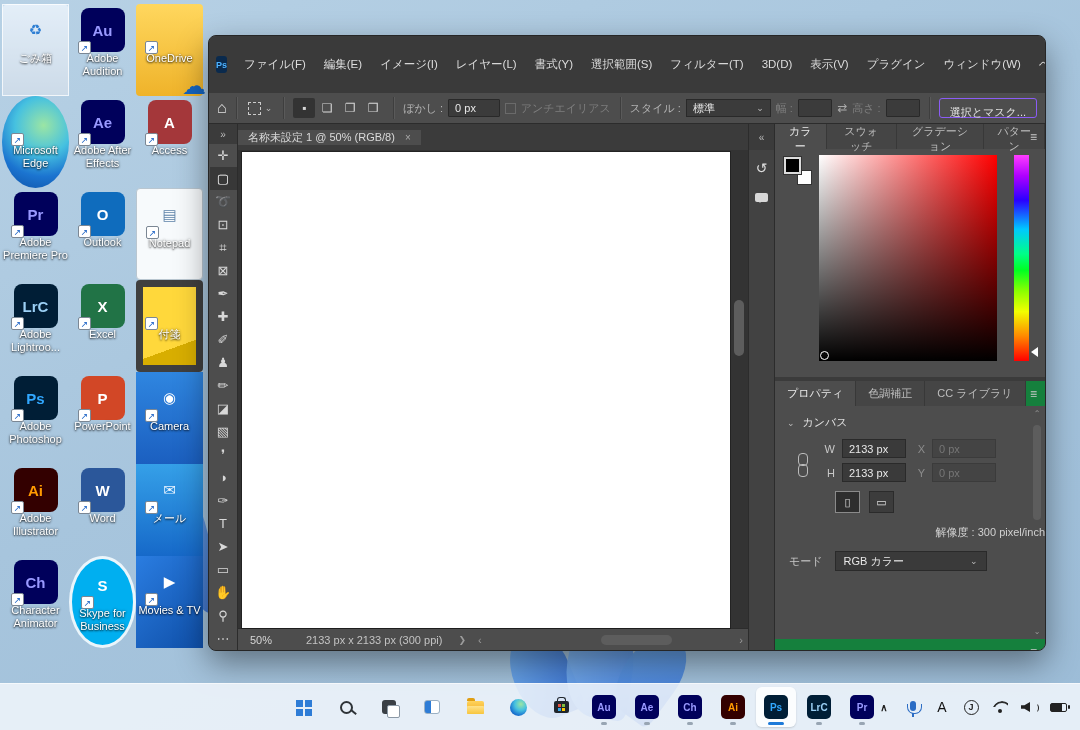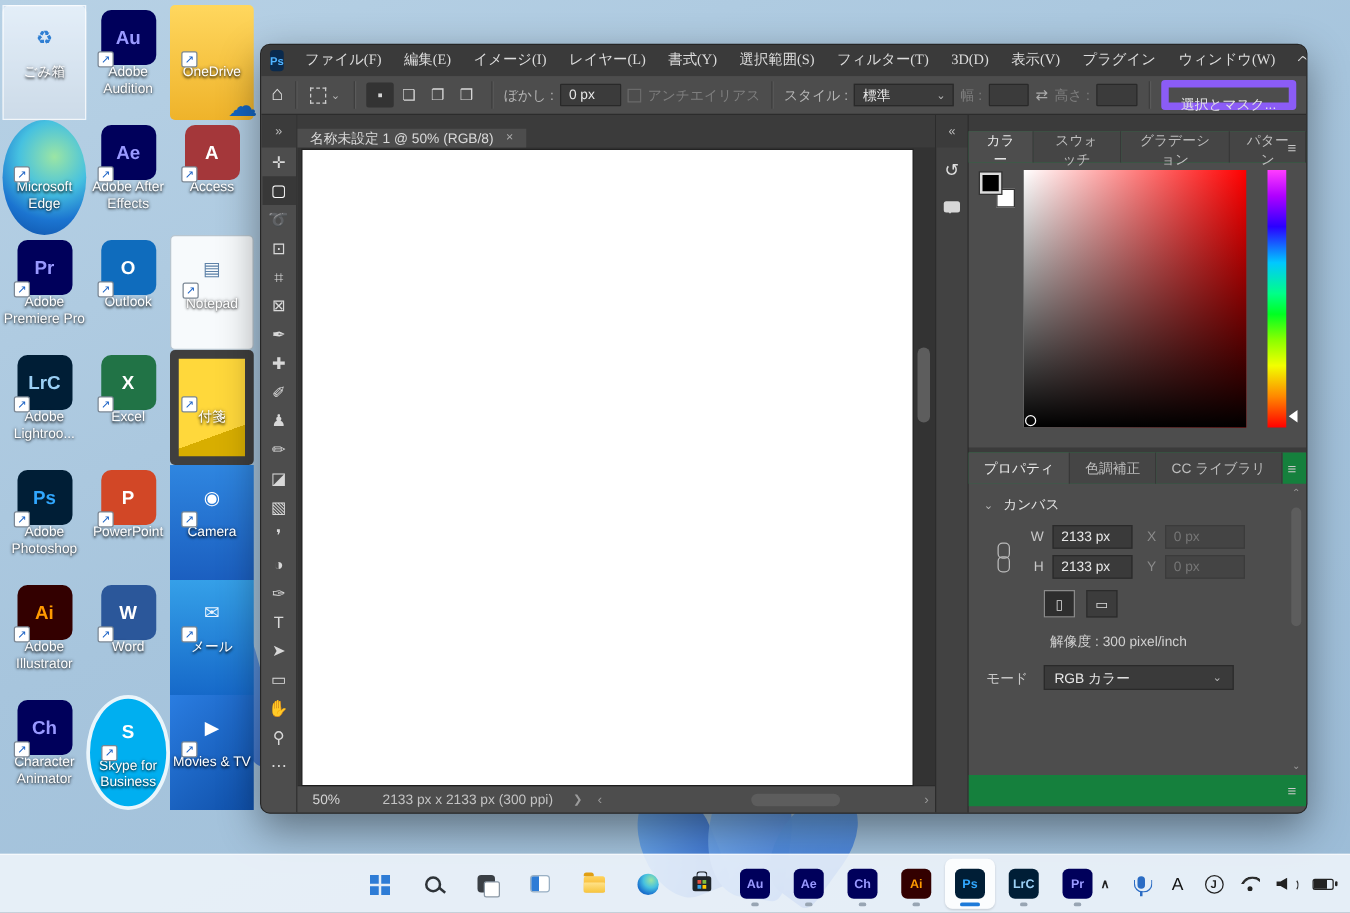--- a/index.html
+++ b/index.html
@@ -37,48 +37,48 @@
   .ic-mail{background:linear-gradient(#35a0e8,#1669c9);color:#eaf4ff;font-size:22px;}
   .ic-skype{background:#00aff0;border-radius:50%;color:#fff;font-size:20px;border:3px solid #eaf5fb;}
   .ic-movies{background:linear-gradient(135deg,#2a7de1,#0f4fa8);color:#fff;font-size:16px;}
 
   
   .ps-window{position:absolute;left:208px;top:35px;width:838px;height:616px;background:#4d4d4d;border-radius:8px;
              border:1px solid #262626;box-shadow:0 12px 32px rgba(0,0,0,.42);overflow:hidden;display:flex;flex-direction:column;}
   .titlebar{flex:0 0 25px;background:#3a3a3a;display:flex;align-items:center;}
   .ps-badge{width:17px;height:17px;margin-left:7px;border-radius:3px;background:#0a2a4d;color:#4fb3ff;font-size:9px;font-weight:bold;display:flex;align-items:center;justify-content:center;}
   .menubar{display:flex;margin-left:8px;}
-  .menu-item{padding:0 9px;font-size:11.5px;color:#ddd;line-height:25px;white-space:nowrap;cursor:default;font-family:Liberation Serif, serif;}
+  .menu-item{padding:16px 9px;font-size:11.5px;color:#ddd;line-height:25px;white-space:nowrap;cursor:default;}
 
   .optionsbar{flex:0 0 31px;background:#4d4d4d;border-bottom:1px solid #2c2c2c;display:flex;align-items:center;font-size:11px;color:#c9c9c9;padding:0 8px;gap:5px;white-space:nowrap;overflow:hidden;}
   .ob-sep{width:1px;height:22px;background:#3e3e3e;box-shadow:1px 0 0 #5a5a5a;margin:0 4px;flex:0 0 1px;}
   .ob-home{font-size:16px;color:#e0e0e0;background:none;border:none;}
   .ob-marquee{display:flex;align-items:center;gap:4px;background:none;border:none;color:#bbb;padding:2px;}
   .dashed-sq{width:13px;height:13px;border:1px dashed #ccc;}
   .tiny-chev{font-size:9px;color:#bbb;}
   .ob-modes{display:flex;gap:1px;}
   .ob-mode{width:22px;height:20px;background:none;border:none;color:#d5d5d5;font-size:12px;display:flex;align-items:center;justify-content:center;border-radius:2px;}
   .ob-mode.active{background:#333;}
   .ob-label{color:#b5b5b5;}
   .ob-label.disabled{color:#7e7e7e;}
   .ob-input{background:#3b3b3b;border:1px solid #292929;border-radius:1px;width:66px;height:18px;display:flex;align-items:center;padding:0 6px;color:#e8e8e8;}
   .ob-input.small{width:42px;}
   .ob-check{width:11px;height:11px;border:1px solid #6a6a6a;background:transparent;flex:0 0 11px;}
   .ob-select{background:#3b3b3b;border:1px solid #292929;width:112px;height:18px;display:flex;align-items:center;justify-content:space-between;padding:0 6px;color:#e8e8e8;}
   .ob-swap{background:none;border:none;color:#aaa;font-size:12px;}
-  .ob-btn{border:6px solid #8b5cf6;border-radius:3px;background:none;height:20px;padding:6px 10px;color:#e2e2e2;font-size:11px;white-space:nowrap;}
+  .ob-btn{border:1px solid #8b5cf6;border-radius:3px;background:none;height:20px;padding:6px 10px;color:#e2e2e2;font-size:11px;white-space:nowrap;}
 
   .content{flex:1;display:flex;min-height:0;}
   .toolscol{flex:0 0 29px;background:#4d4d4d;border-right:1px solid #2c2c2c;display:flex;flex-direction:column;align-items:center;}
   .tools-expand{width:100%;height:26px;background:#3b3b3b;color:#bbb;font-size:10px;display:flex;align-items:center;justify-content:center;border:none;}
   .tool{width:27px;height:23px;background:none;border:none;color:#d8d8d8;font-size:13px;display:flex;align-items:center;justify-content:center;}
   .tool.selected{background:#383838;color:#fff;}
 
   .centercol{flex:1;display:flex;flex-direction:column;min-width:0;background:#333;}
-  .tabbar{flex:0 0 26px;background:#3b3b3b;display:flex;align-items:flex-end;}
+  .tabbar{flex:0 0 26px;background:#3b3b3b;display:flex;align-items:center;}
   .doctab{background:#4d4d4d;display:flex;align-items:center;padding:0 10px;font-size:11px;color:#dadada;gap:10px;border:none;}
   .doctab .close{color:#aaa;font-size:10px;}
   .canvasarea{flex:1;position:relative;}
   .canvas{position:absolute;left:4px;top:2px;right:18px;bottom:0;background:#fff;box-shadow:0 0 0 1px rgba(0,0,0,.3);}
   .vscroll{position:absolute;top:4px;right:3px;bottom:4px;width:12px;}
   .vthumb{position:absolute;left:1px;right:1px;top:31%;height:12%;background:#5d5d5d;border-radius:6px;}
   .statusbar{flex:0 0 22px;background:#4d4d4d;border-top:1px solid #2c2c2c;display:flex;align-items:center;font-size:11px;color:#c9c9c9;}
   .zoomfield{padding-left:12px;width:58px;color:#d5d5d5;}
   .docinfo{margin-left:10px;color:#c3c3c3;white-space:nowrap;}
   .status-chev{margin:0 12px 0 16px;color:#9c9c9c;font-size:9px;}
@@ -126,21 +126,21 @@
   .linkicon::before,.linkicon::after{content:"";position:absolute;left:1px;width:8px;height:11px;border:1.5px solid #bbb;border-radius:4px;}
   .linkicon::before{top:0;} .linkicon::after{bottom:0;}
   .frow{display:flex;align-items:center;gap:7px;margin:5px 0;}
   .flabel{width:12px;text-align:right;color:#c8c8c8;}
   .flabel.dim{color:#8c8c8c;}
   .pinput{width:64px;height:19px;background:#3a3a3a;border:1px solid #2a2a2a;display:flex;align-items:center;padding:0 6px;color:#e8e8e8;}
   .pinput.disabled{color:#767676;background:#444;border-color:#3b3b3b;}
   .orient-row{margin:9px 0 0 60px;display:flex;gap:9px;}
   .orient{width:25px;height:22px;background:#3c3c3c;border:1px solid #2b2b2b;color:#ddd;font-size:11px;display:flex;align-items:center;justify-content:center;}
   .orient.active{background:#2e2e2e;border-color:#8a8a8a;}
-  .res-row{margin:12px 0 0 65px;color:#d0d0d0;}
+  .res-row{margin:12px 0 0 48px;color:#d0d0d0;text-align:right;}
   .mode-row{margin:11px 0 0 14px;display:flex;align-items:center;gap:12px;}
   .mode-label{color:#c8c8c8;}
   .pselect{width:152px;height:20px;background:#3a3a3a;border:1px solid #2a2a2a;display:flex;align-items:center;justify-content:space-between;padding:0 8px;color:#e8e8e8;}
   .props-scroll{position:absolute;right:2px;top:2px;bottom:2px;width:12px;display:flex;flex-direction:column;align-items:center;}
   .ps-arrow{color:#9a9a9a;font-size:8px;height:11px;background:none;border:none;}
   .ptrack{flex:1;width:10px;position:relative;}
   .pthumb{position:absolute;left:1px;right:1px;top:3%;height:46%;background:#5d5d5d;border-radius:5px;}
 
   
   .taskbar{position:absolute;left:0;right:0;bottom:0;height:47px;background:rgba(241,246,252,.86);border-top:1px solid rgba(255,255,255,.6);}

